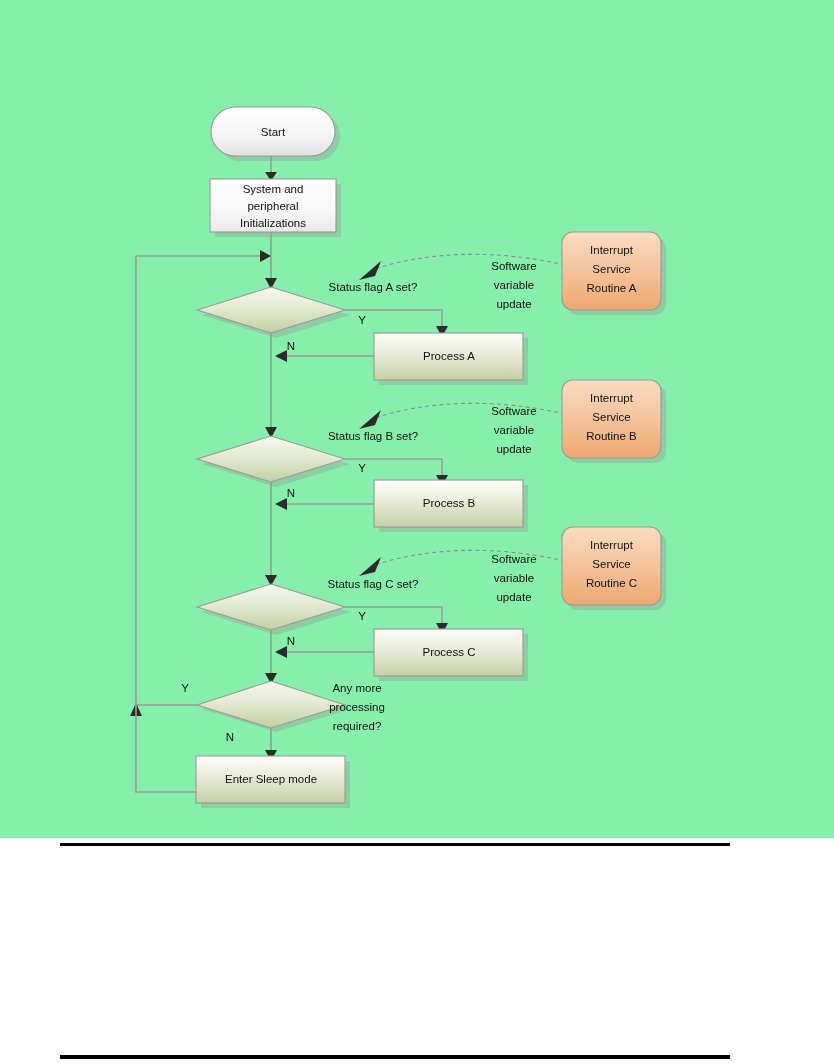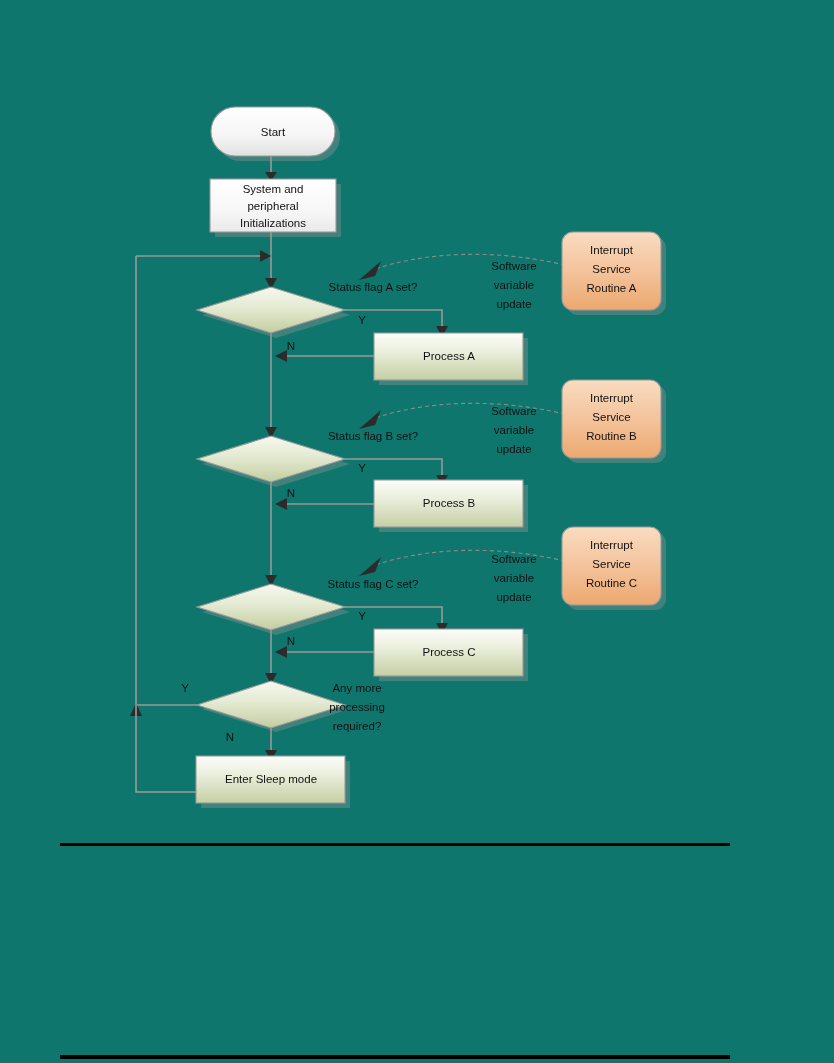--- a/index.html
+++ b/index.html
@@ -11,22 +11,22 @@
     width: 834px;
     height: 1063px;
     position: relative;
     font-family: "Liberation Sans", sans-serif;
     overflow: hidden;
   }
   #page {
     position: absolute;
     left: 0; top: 0;
     width: 834px;
-    height: 1063px;
-    background: #0f766e;
+    height: 838px;
+    background: #86efac;
   }
   svg.diagram {
     position: absolute;
     left: 0; top: 0;
     width: 834px;
     height: 1063px;
     display: block;
   }
   .node-label {
     font-family: "Liberation Sans", sans-serif;

